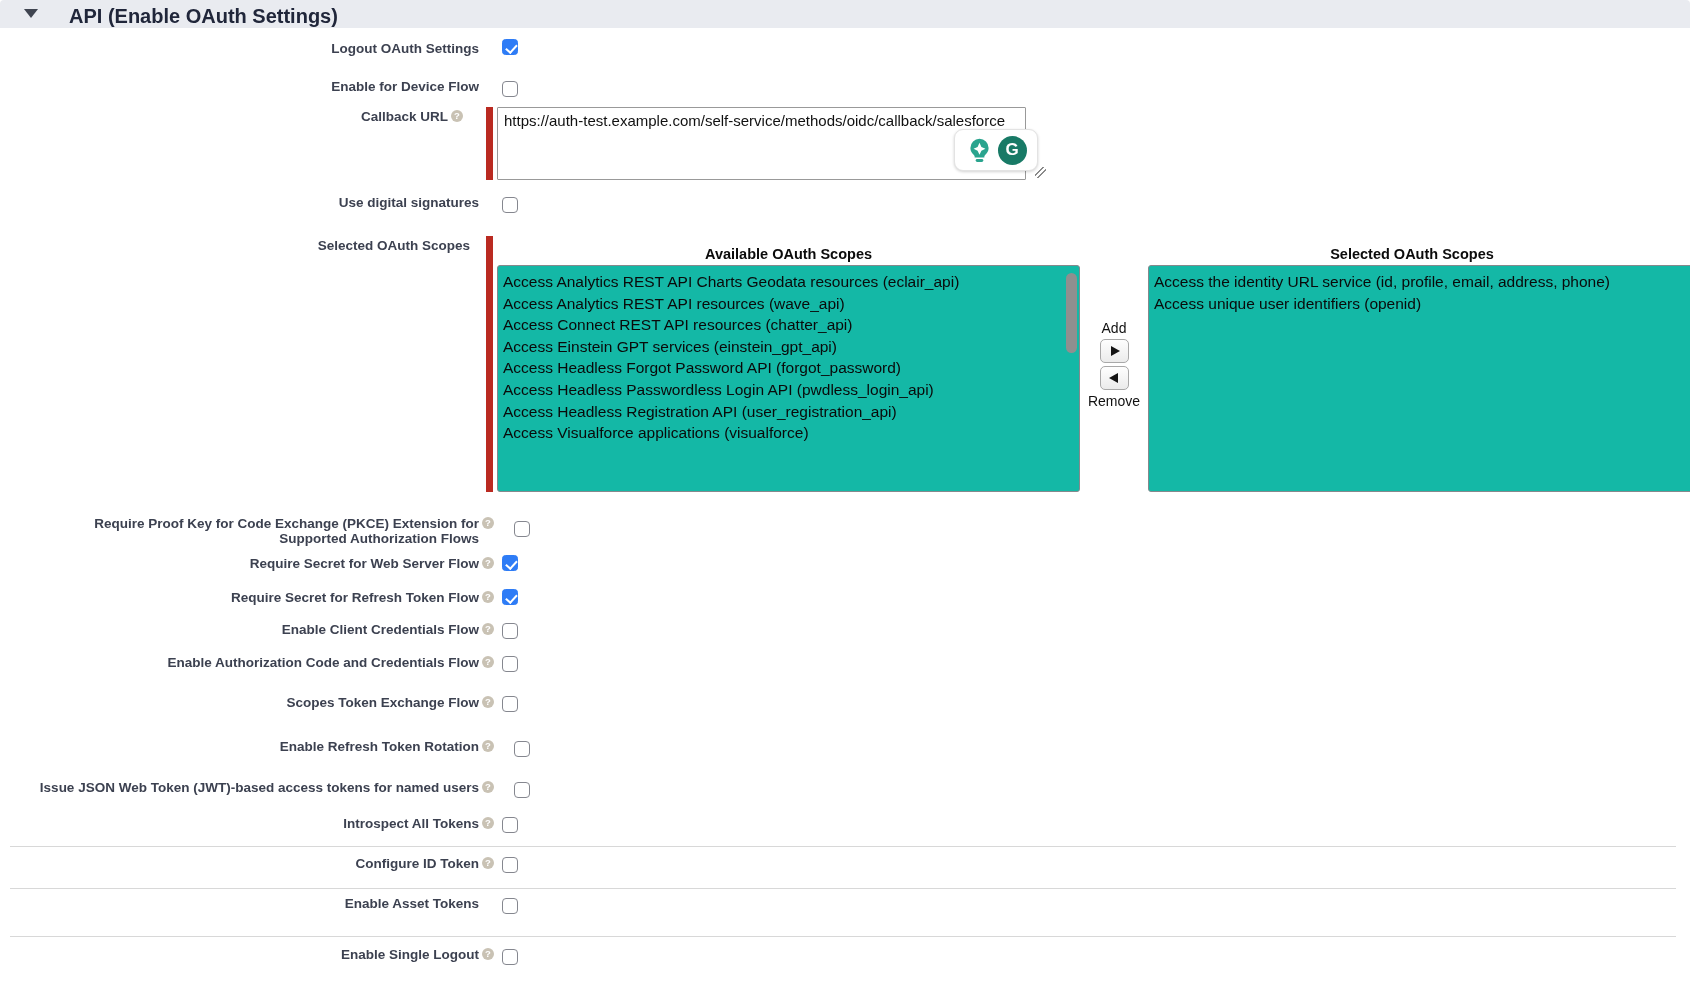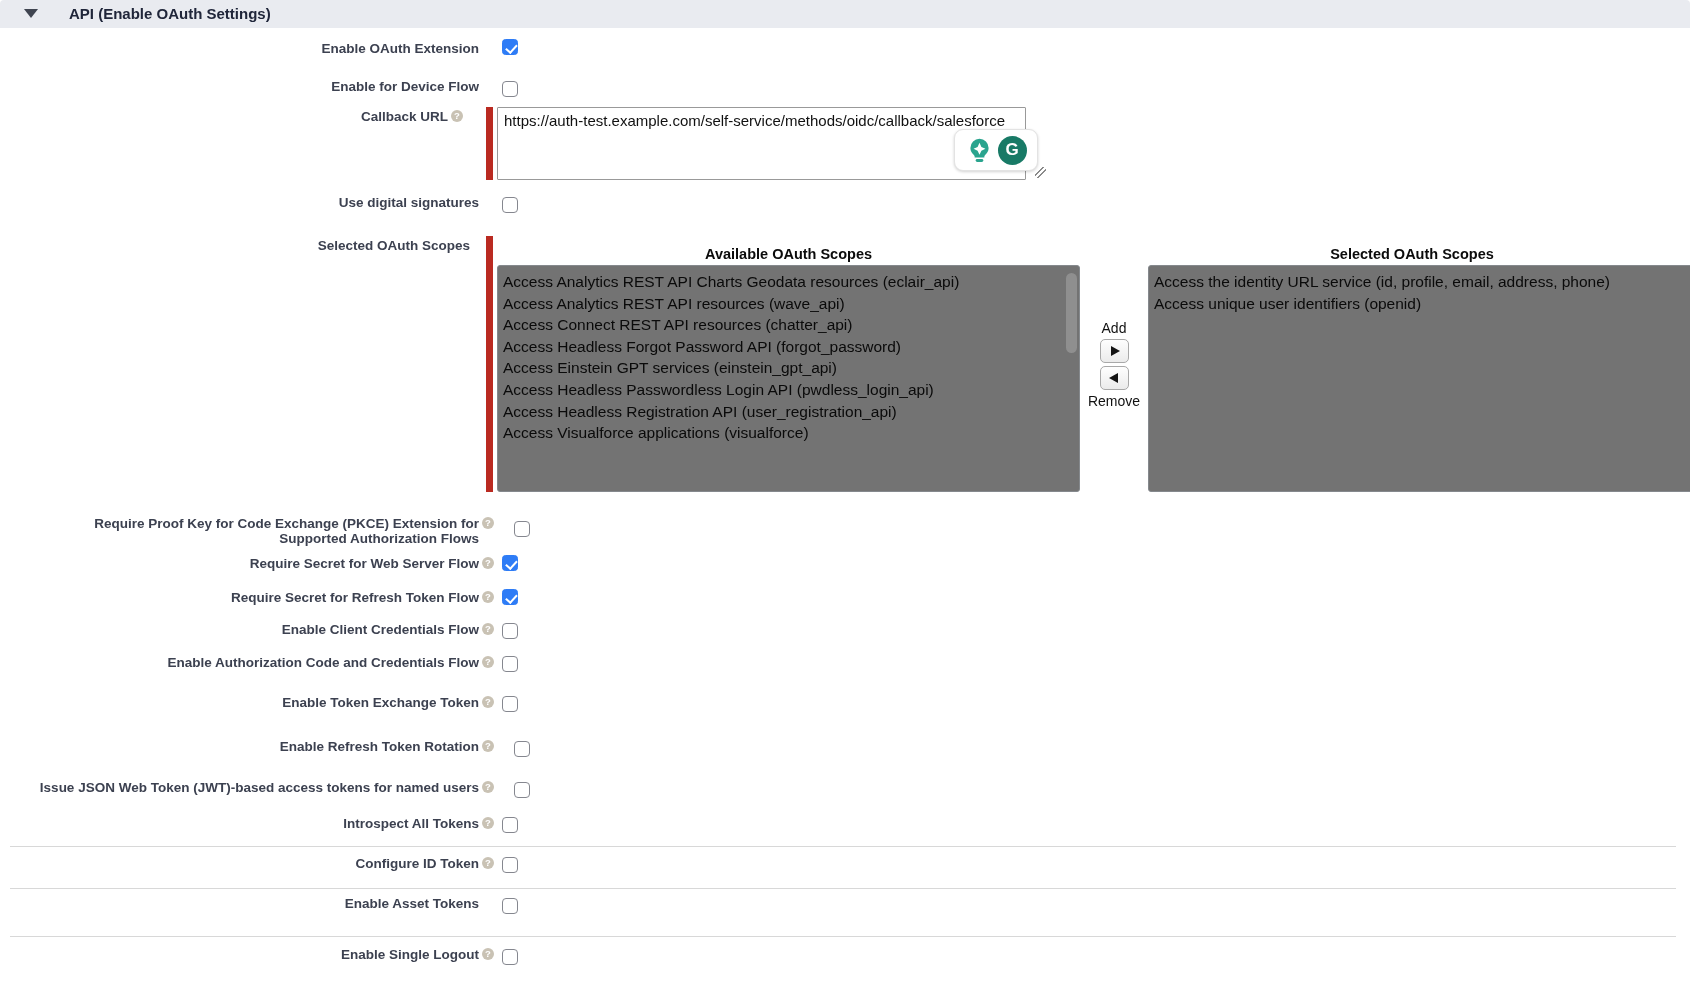--- a/index.html
+++ b/index.html
@@ -19,21 +19,21 @@
     background:var(--header-bg);border-radius:4px 4px 0 0;
     display:flex;align-items:center;cursor:pointer;
   }
   .tri-down{
     position:absolute;left:24px;top:9px;width:0;height:0;
     border-left:7px solid transparent;border-right:7px solid transparent;
     border-top:9px solid #3f4450;
   }
   .sec-title{
     position:absolute;left:69px;top:5px;
-    font-size:15px;font-weight:bold;color:var(--header-text);
+    font-size:20px;font-weight:bold;color:var(--header-text);
   }
   
   .cbrow{position:absolute;left:0;top:0;width:100%;height:0;}
   .cblabel{
     position:absolute;left:0;top:0;width:479px;
     display:flex;justify-content:flex-end;
     font-size:13.5px;font-weight:bold;color:var(--label);white-space:nowrap;
   }
   .cblabel.multiline{flex-direction:column;align-items:flex-end;line-height:15px;}
   .help{
@@ -74,21 +74,21 @@
     display:flex;align-items:center;justify-content:center;cursor:pointer;
   }
   .grip{
     position:absolute;right:2px;bottom:2px;width:11px;height:11px;cursor:nwse-resize;
     background:
       linear-gradient(135deg,transparent 0 5px,#8a8a8a 5px 6.5px,transparent 6.5px 8.5px,#8a8a8a 8.5px 10px,transparent 10px);
   }
   
   .list-header{position:absolute;font-size:14.5px;font-weight:bold;color:#0b0b0b;text-align:center;}
   .listbox{
-    position:absolute;top:265px;height:227px;background:#737373;
+    position:absolute;top:265px;height:227px;background:#14b8a6;
     border:1px solid var(--list-border);border-radius:3px;overflow:hidden;
     padding-top:5px;
   }
   .listbox .opt{
     font-size:15.5px;line-height:21.6px;padding-left:5px;white-space:nowrap;cursor:default;color:#0a0a0a;
   }
   .sb-thumb{
     position:absolute;right:2px;top:7px;width:11px;height:80px;border-radius:6px;background:#8f8f8f;cursor:pointer;
   }
   .shuttle-label{position:absolute;width:120px;left:1054px;text-align:center;font-size:14px;color:#111;}
@@ -139,22 +139,22 @@
     <div class="reqbar" style="left:486px;top:236px;height:256px;"></div>
 
     <div class="list-header" style="left:497px;top:246px;width:583px;">Available OAuth Scopes</div>
     <div class="list-header" style="left:1148px;top:246px;width:528px;">Selected OAuth Scopes</div>
 
     <div class="listbox" id="available-list" style="left:497px;width:583px;" role="listbox">
       <div class="sb-thumb"></div>
     <div class="opt" role="option">Access Analytics REST API Charts Geodata resources (eclair_api)</div>
         <div class="opt" role="option">Access Analytics REST API resources (wave_api)</div>
         <div class="opt" role="option">Access Connect REST API resources (chatter_api)</div>
+        <div class="opt" role="option">Access Einstein GPT services (einstein_gpt_api)</div>
         <div class="opt" role="option">Access Headless Forgot Password API (forgot_password)</div>
-        <div class="opt" role="option">Access Einstein GPT services (einstein_gpt_api)</div>
         <div class="opt" role="option">Access Headless Passwordless Login API (pwdless_login_api)</div>
         <div class="opt" role="option">Access Headless Registration API (user_registration_api)</div>
         <div class="opt" role="option">Access Visualforce applications (visualforce)</div>
       </div>
 
     <div class="shuttle-label" style="top:320px;">Add</div>
     <button class="shuttle-btn" style="top:339px;">
       <span class="tri-right"></span>
     </button>
     <button class="shuttle-btn" style="top:366px;">
@@ -163,21 +163,21 @@
     <div class="shuttle-label" style="top:393px;">Remove</div>
 
     <div class="listbox" id="selected-list" style="left:1148px;width:548px;" role="listbox">
         <div class="opt" role="option">Access the identity URL service (id, profile, email, address, phone)</div>
         <div class="opt" role="option">Access unique user identifiers (openid)</div>
       </div>
   </div>
 
   <div id="rows">
       <div class="cbrow" style="top: 41px;">
-        <div class="cblabel">Enable OAuth Extension</div>
+        <div class="cblabel">Logout OAuth Settings</div>
         <div class="checkbox checked" role="checkbox" aria-checked="true" style="left: 502px; top: -2px;"></div>
       </div>
       <div class="cbrow" style="top: 79px;">
         <div class="cblabel">Enable for Device Flow</div>
         <div class="checkbox" role="checkbox" aria-checked="false" style="left: 502px; top: 2px;"></div>
       </div>
       <div class="cbrow" style="top: 195px;">
         <div class="cblabel">Use digital signatures</div>
         <div class="checkbox" role="checkbox" aria-checked="false" style="left: 502px; top: 2px;"></div>
       </div>
@@ -203,21 +203,21 @@
         <div class="cblabel">Enable Client Credentials Flow</div>
         <span class="help"></span>
         <div class="checkbox" role="checkbox" aria-checked="false" style="left: 502px; top: 1px;"></div>
       </div>
       <div class="cbrow" style="top: 655px;">
         <div class="cblabel">Enable Authorization Code and Credentials Flow</div>
         <span class="help"></span>
         <div class="checkbox" role="checkbox" aria-checked="false" style="left: 502px; top: 1px;"></div>
       </div>
       <div class="cbrow" style="top: 695px;">
-        <div class="cblabel">Enable Token Exchange Token</div>
+        <div class="cblabel">Scopes Token Exchange Flow</div>
         <span class="help"></span>
         <div class="checkbox" role="checkbox" aria-checked="false" style="left: 502px; top: 1px;"></div>
       </div>
       <div class="cbrow" style="top: 739px;">
         <div class="cblabel">Enable Refresh Token Rotation</div>
         <span class="help"></span>
         <div class="checkbox" role="checkbox" aria-checked="false" style="left: 514px; top: 2px;"></div>
       </div>
       <div class="cbrow" style="top: 780px;">
         <div class="cblabel">Issue JSON Web Token (JWT)-based access tokens for named users</div>

